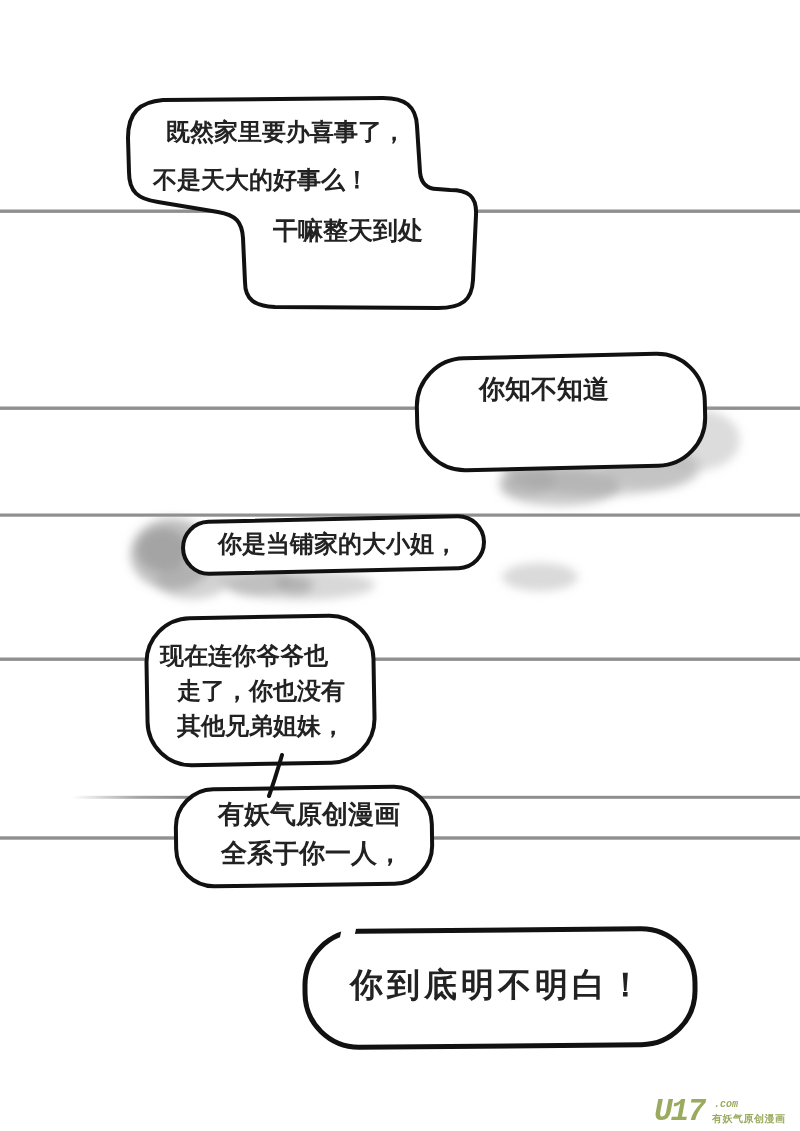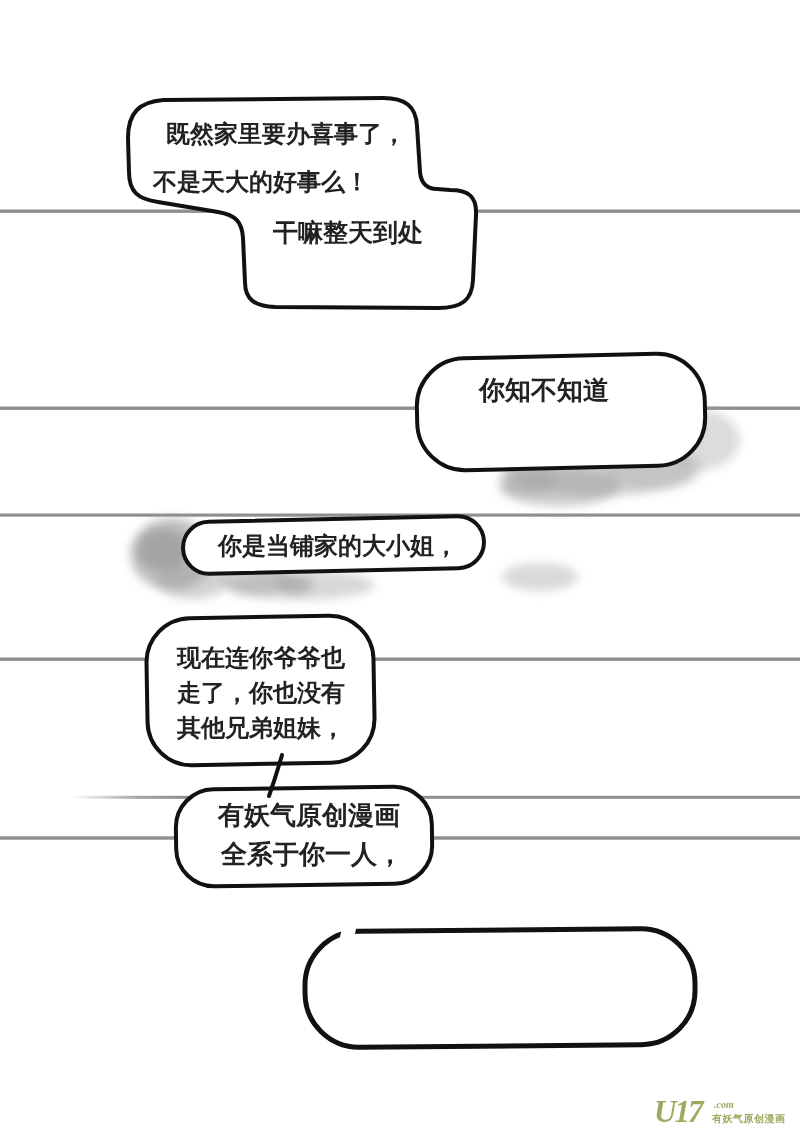--- a/index.html
+++ b/index.html
@@ -1,21 +1,21 @@
 <!DOCTYPE html>
 <html style="--brand-color: #9aab60;"><head>
 <meta charset="utf-8">
 <style>
   html,body{margin:0;padding:0;background:#ffffff;}
   .page{
     position:relative;
     width:800px;height:1131px;
     background:#ffffff;
     overflow:hidden;
-    font-family:Liberation Serif, serif;
+    font-family:Liberation Mono, monospace;
   }
   .art{position:absolute;left:0;top:0;width:800px;height:1131px;}
   .txt{
     position:absolute;
     font-weight:700;
     color:#222222;
     white-space:nowrap;
     line-height:1;
     z-index:5;
   }
@@ -125,27 +125,28 @@
 
   <div class="txt f24" style="left:166px;top:122px;">既然家里要办喜事了，</div>
   <div class="txt f24" style="left:153px;top:170px;">不是天大的好事么！</div>
 
   <div class="txt f25" style="left:273px;top:220px;">干嘛整天到处</div>
 
   <div class="txt f26" style="left:479px;top:378px;">你知不知道</div>
 
   <div class="txt f24" style="left:218px;top:534px;">你是当铺家的大小姐，</div>
 
-  <div class="txt f24" style="left:177px;top:646px;">现在连你爷爷也</div>
+  <div class="txt f24" style="left:160px;top:646px;">现在连你爷爷也</div>
   <div class="txt f24" style="left:177px;top:681px;">走了，你也没有</div>
   <div class="txt f24" style="left:177px;top:716px;">其他兄弟姐妹，</div>
 
   <div class="txt f26" style="left:218px;top:803px;">有妖气原创漫画</div>
   <div class="txt f26" style="left:221px;top:842px;">全系于你一人，</div>
 
+  <div class="txt f33" style="left:350px;top:971px;">你到底明不明白！</div>
 
   <div class="watermark">
     <span class="wm-brand">U17</span>
     <span class="wm-tld">.com</span>
     <span class="wm-tagline">有妖气原创漫画</span>
   </div>
 
 </div>
 
 </body></html>

